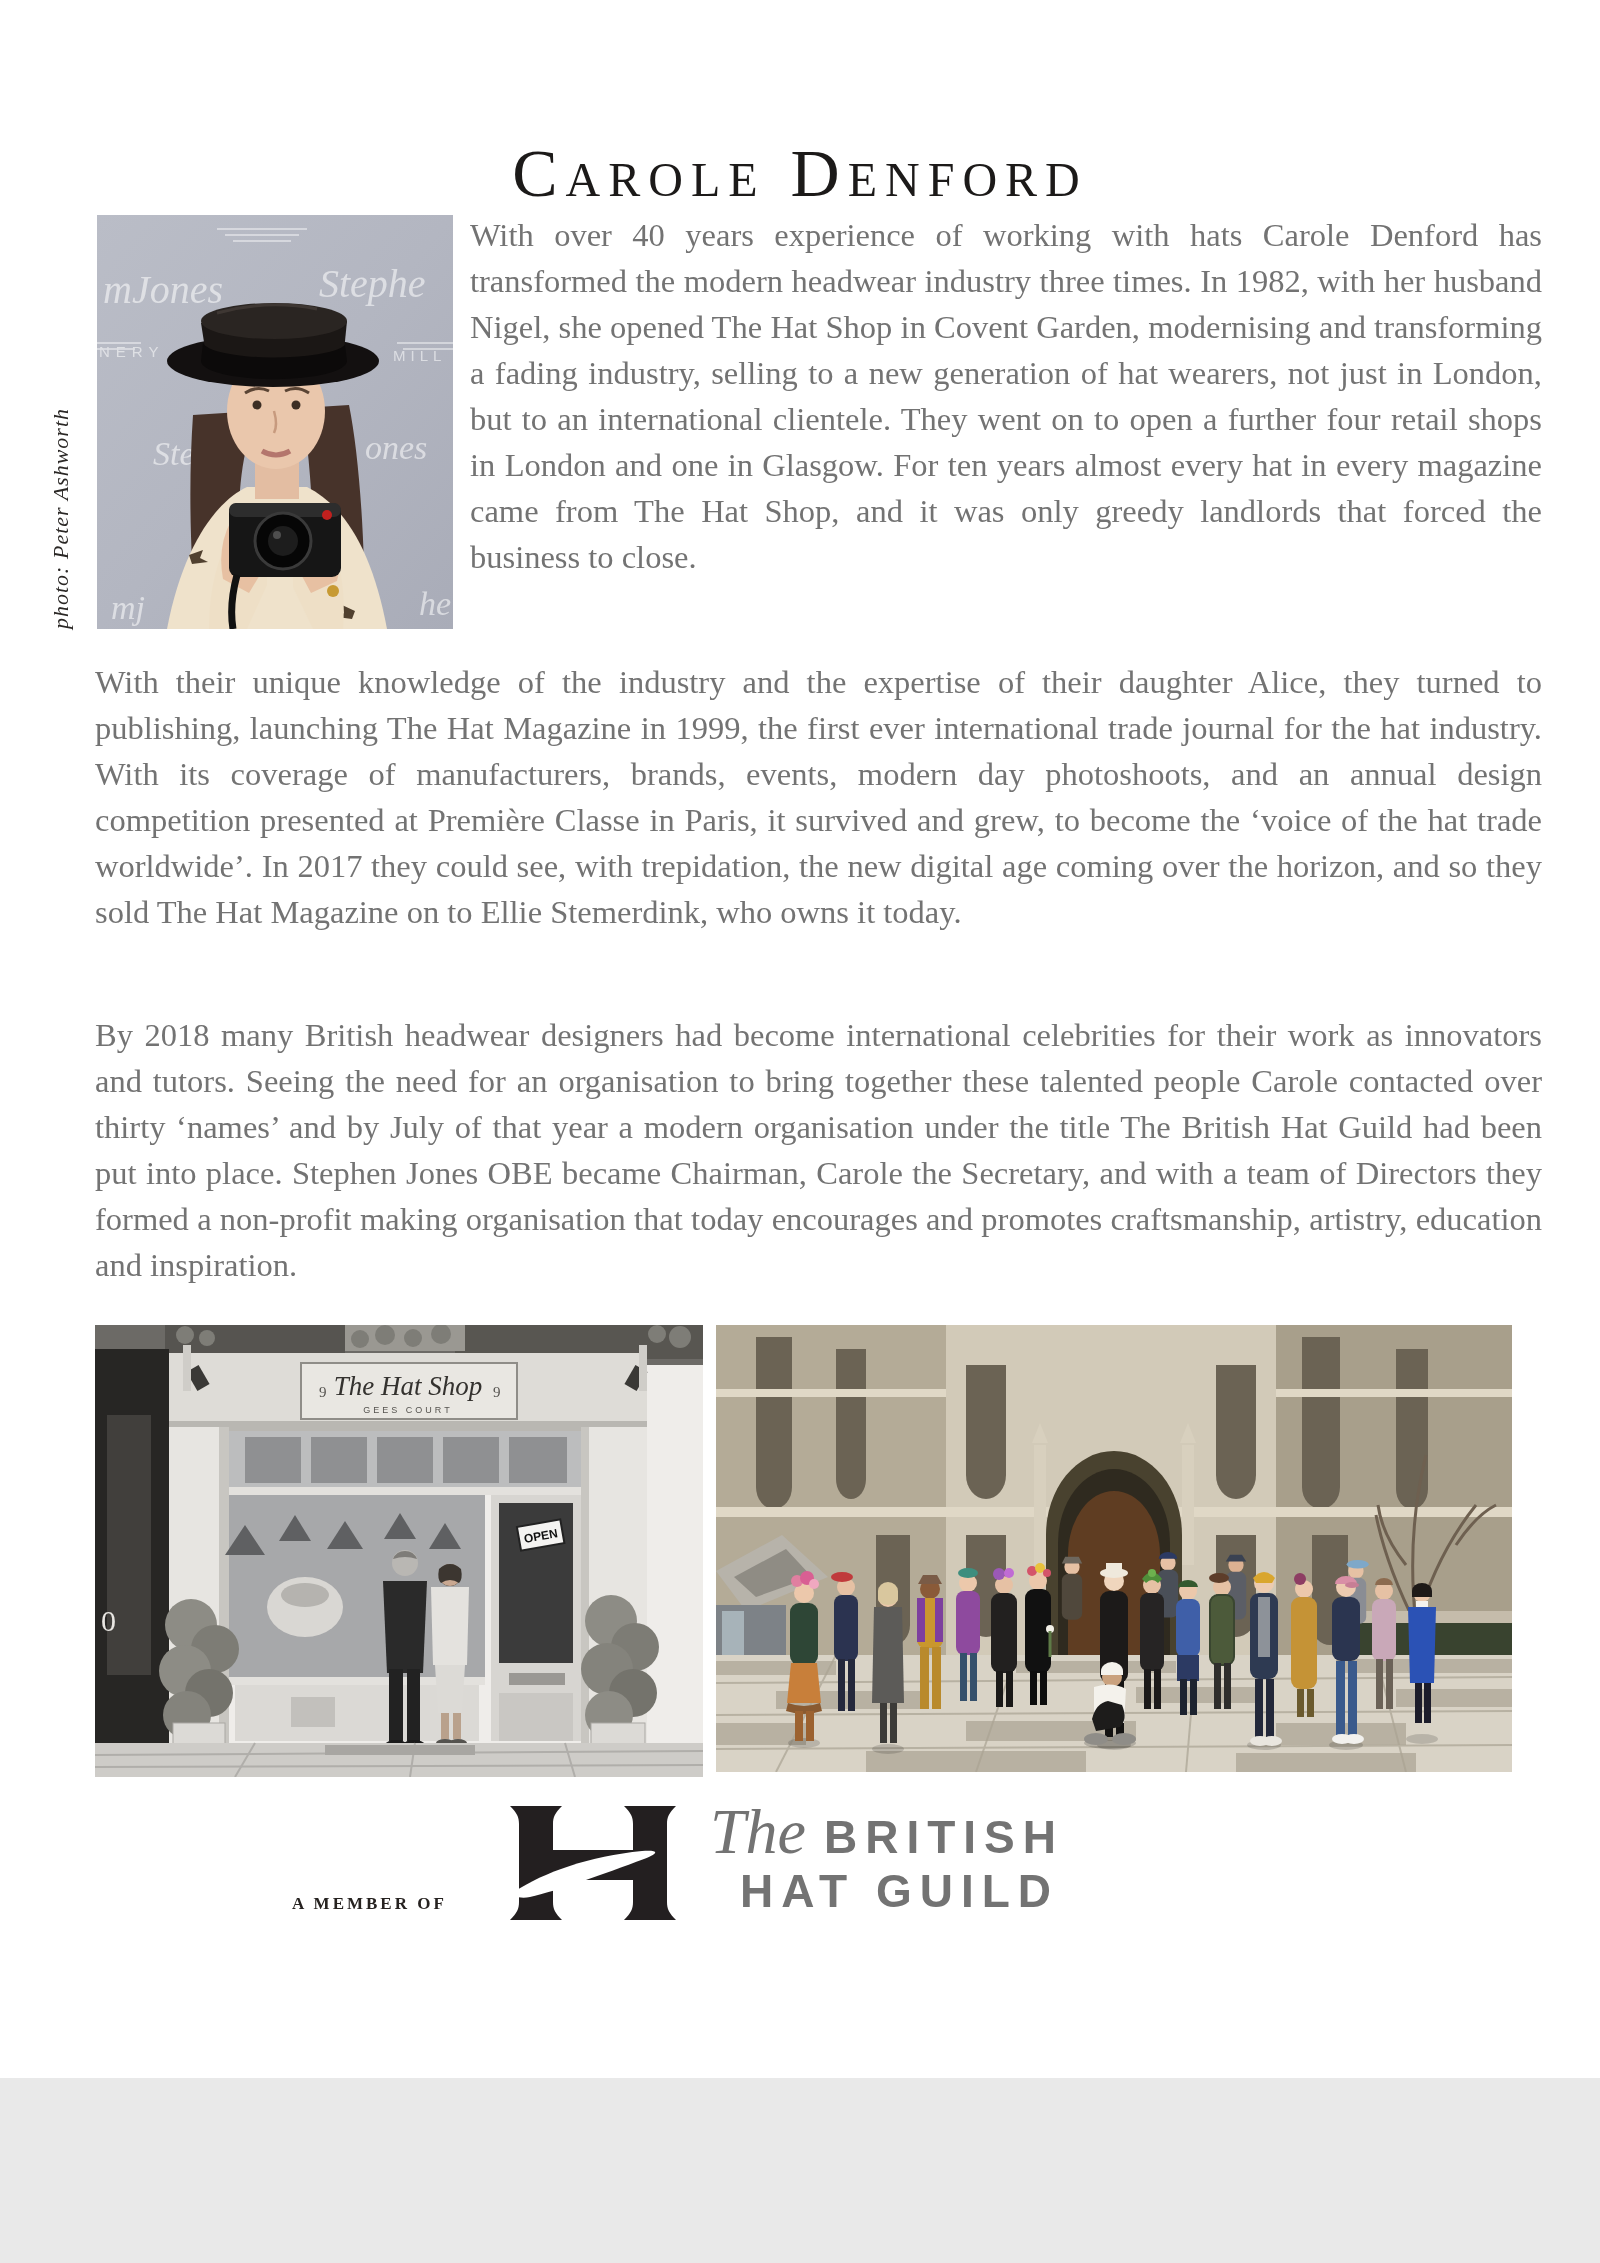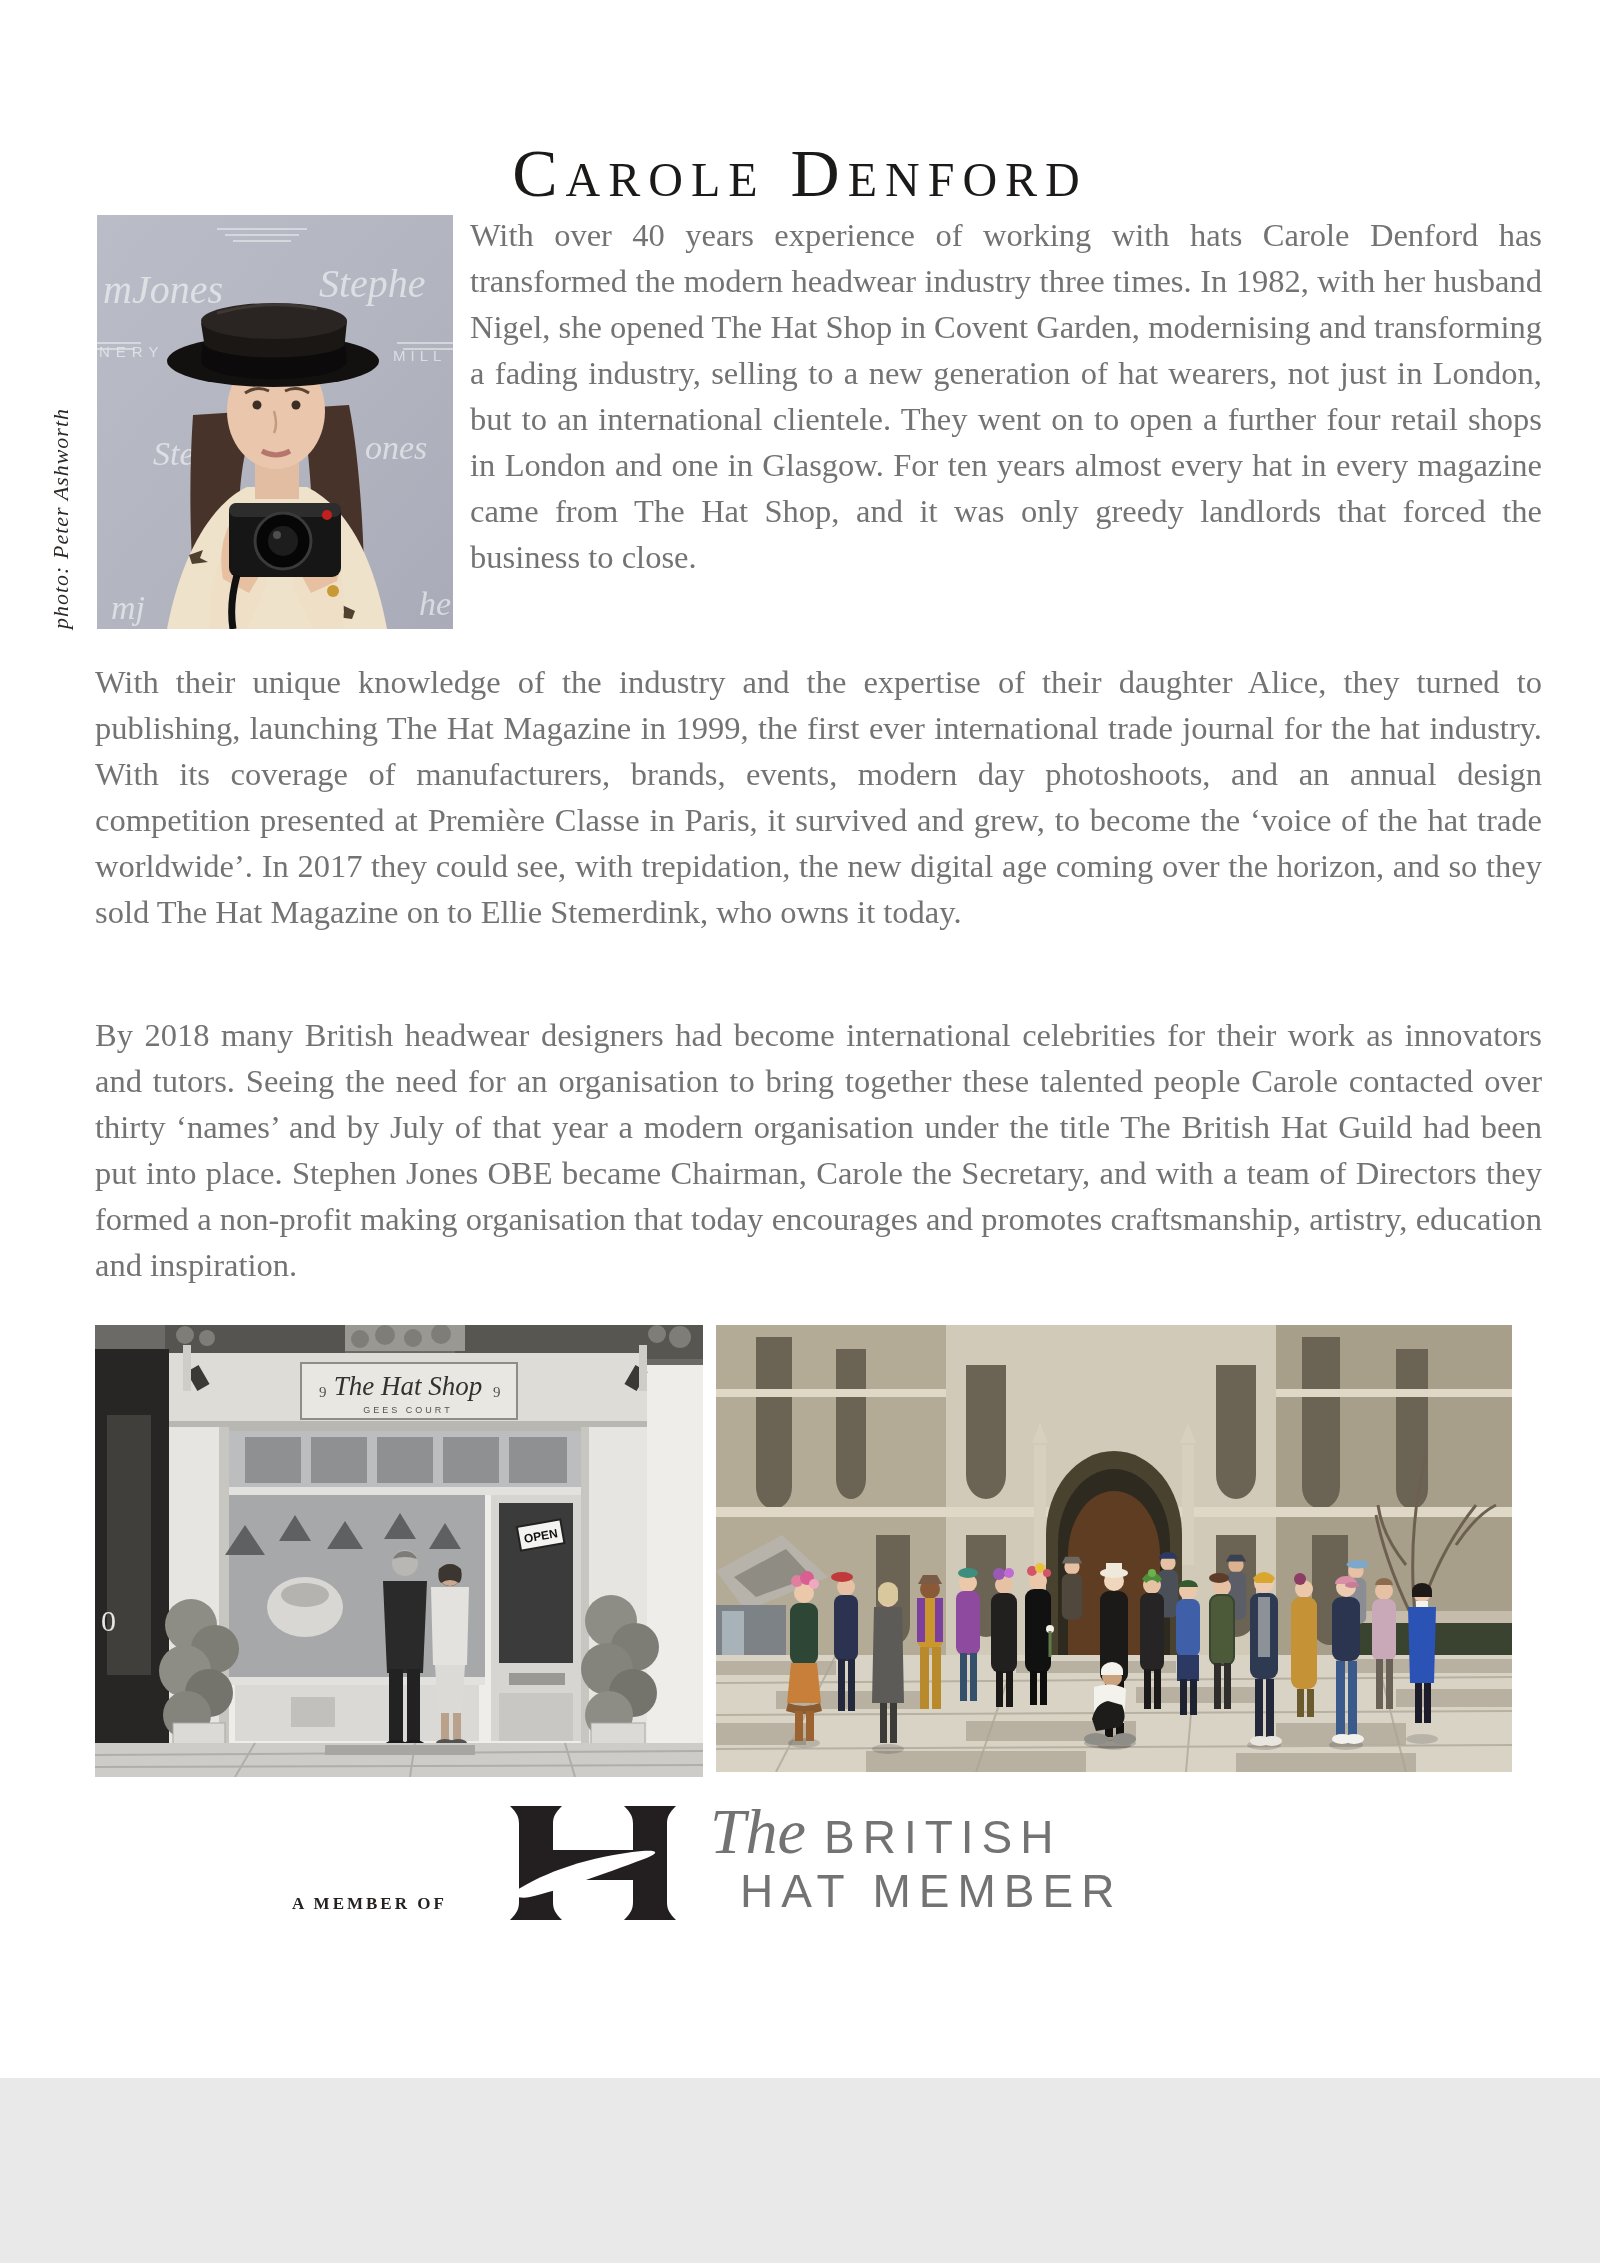--- a/index.html
+++ b/index.html
@@ -16,21 +16,21 @@
   .photo{position:absolute;display:block;}
   .portrait{left:97px;top:215px;width:356px;height:414px;}
   .shopphoto{left:95px;top:1325px;width:608px;height:452px;}
   .groupphoto{left:716px;top:1325px;width:796px;height:447px;}
   .member{position:absolute;left:292px;top:1894px;font-family:Liberation Serif, serif;
           font-weight:700;font-size:17px;letter-spacing:3px;color:#262220;}
   .hlogo{position:absolute;left:508px;top:1806px;width:170px;height:114px;}
   .logotext{position:absolute;left:710px;top:1798px;font-family:"Liberation Sans",sans-serif;color:#737373;}
   .logoline1{display:flex;align-items:baseline;height:68px;}
   .logo-the{font-family:"Liberation Serif",serif;font-style:italic;font-size:64px;line-height:68px;}
-  .logo-big{font-weight:400;font-size:46px;letter-spacing:8px;}
+  .logo-big{font-weight:700;font-size:46px;letter-spacing:8px;}
   .logoline1 .logo-big{margin-left:18px;}
   .logoline2{margin-left:30px;margin-top:-2px;}
   svg text{user-select:none;}
 </style>
 </head>
 <body>
 
 <div class="page">
 
   <h1 class="title">Carole Denford</h1>
@@ -500,16 +500,16 @@
       <rect x="42" y="44" width="86" height="30"></rect>
     </g>
     <path d="M6,86 C36,66 82,50 134,45 C148,44 154,46 136,53 C96,68 48,85 22,91 C12,93 2,90 6,86 Z" fill="#ffffff"></path>
   </svg>
 
   <div class="logotext">
     <div class="logoline1">
       <span class="logo-the">The</span>
       <span class="logo-big">BRITISH</span>
     </div>
-    <div class="logo-big logoline2">HAT MEMBER</div>
+    <div class="logo-big logoline2">HAT GUILD</div>
   </div>
 
 </div>
 
 </body></html>

